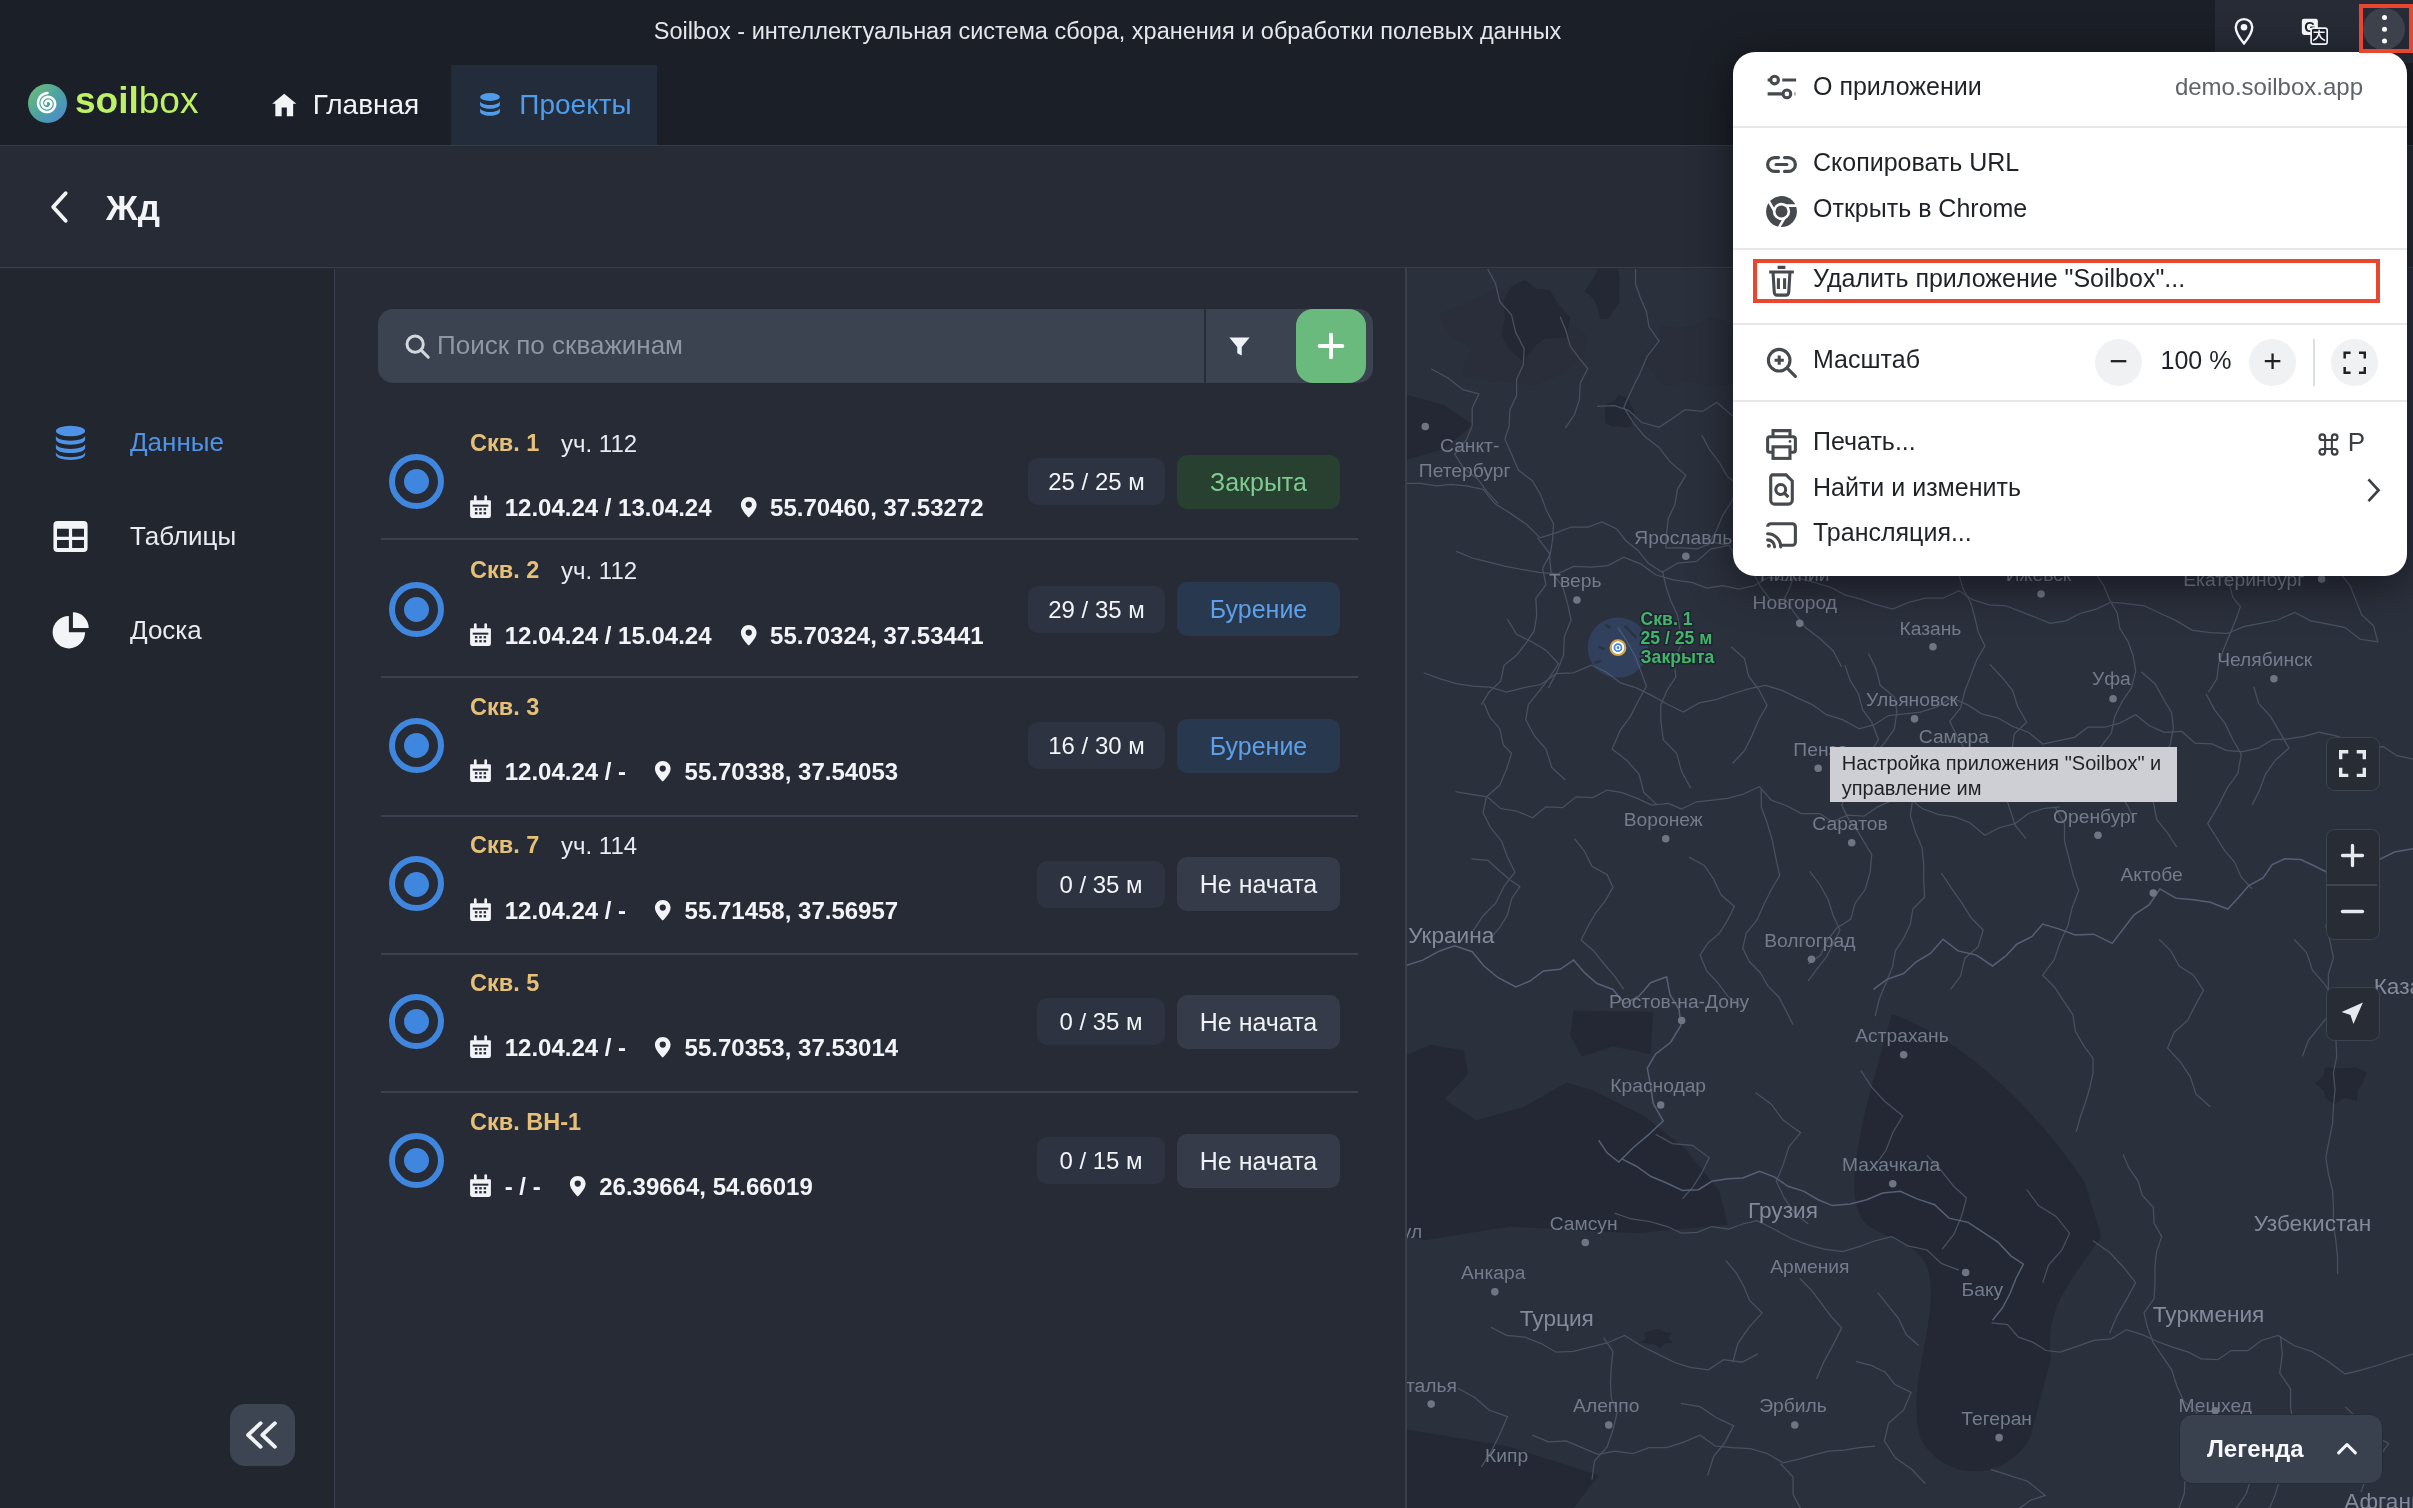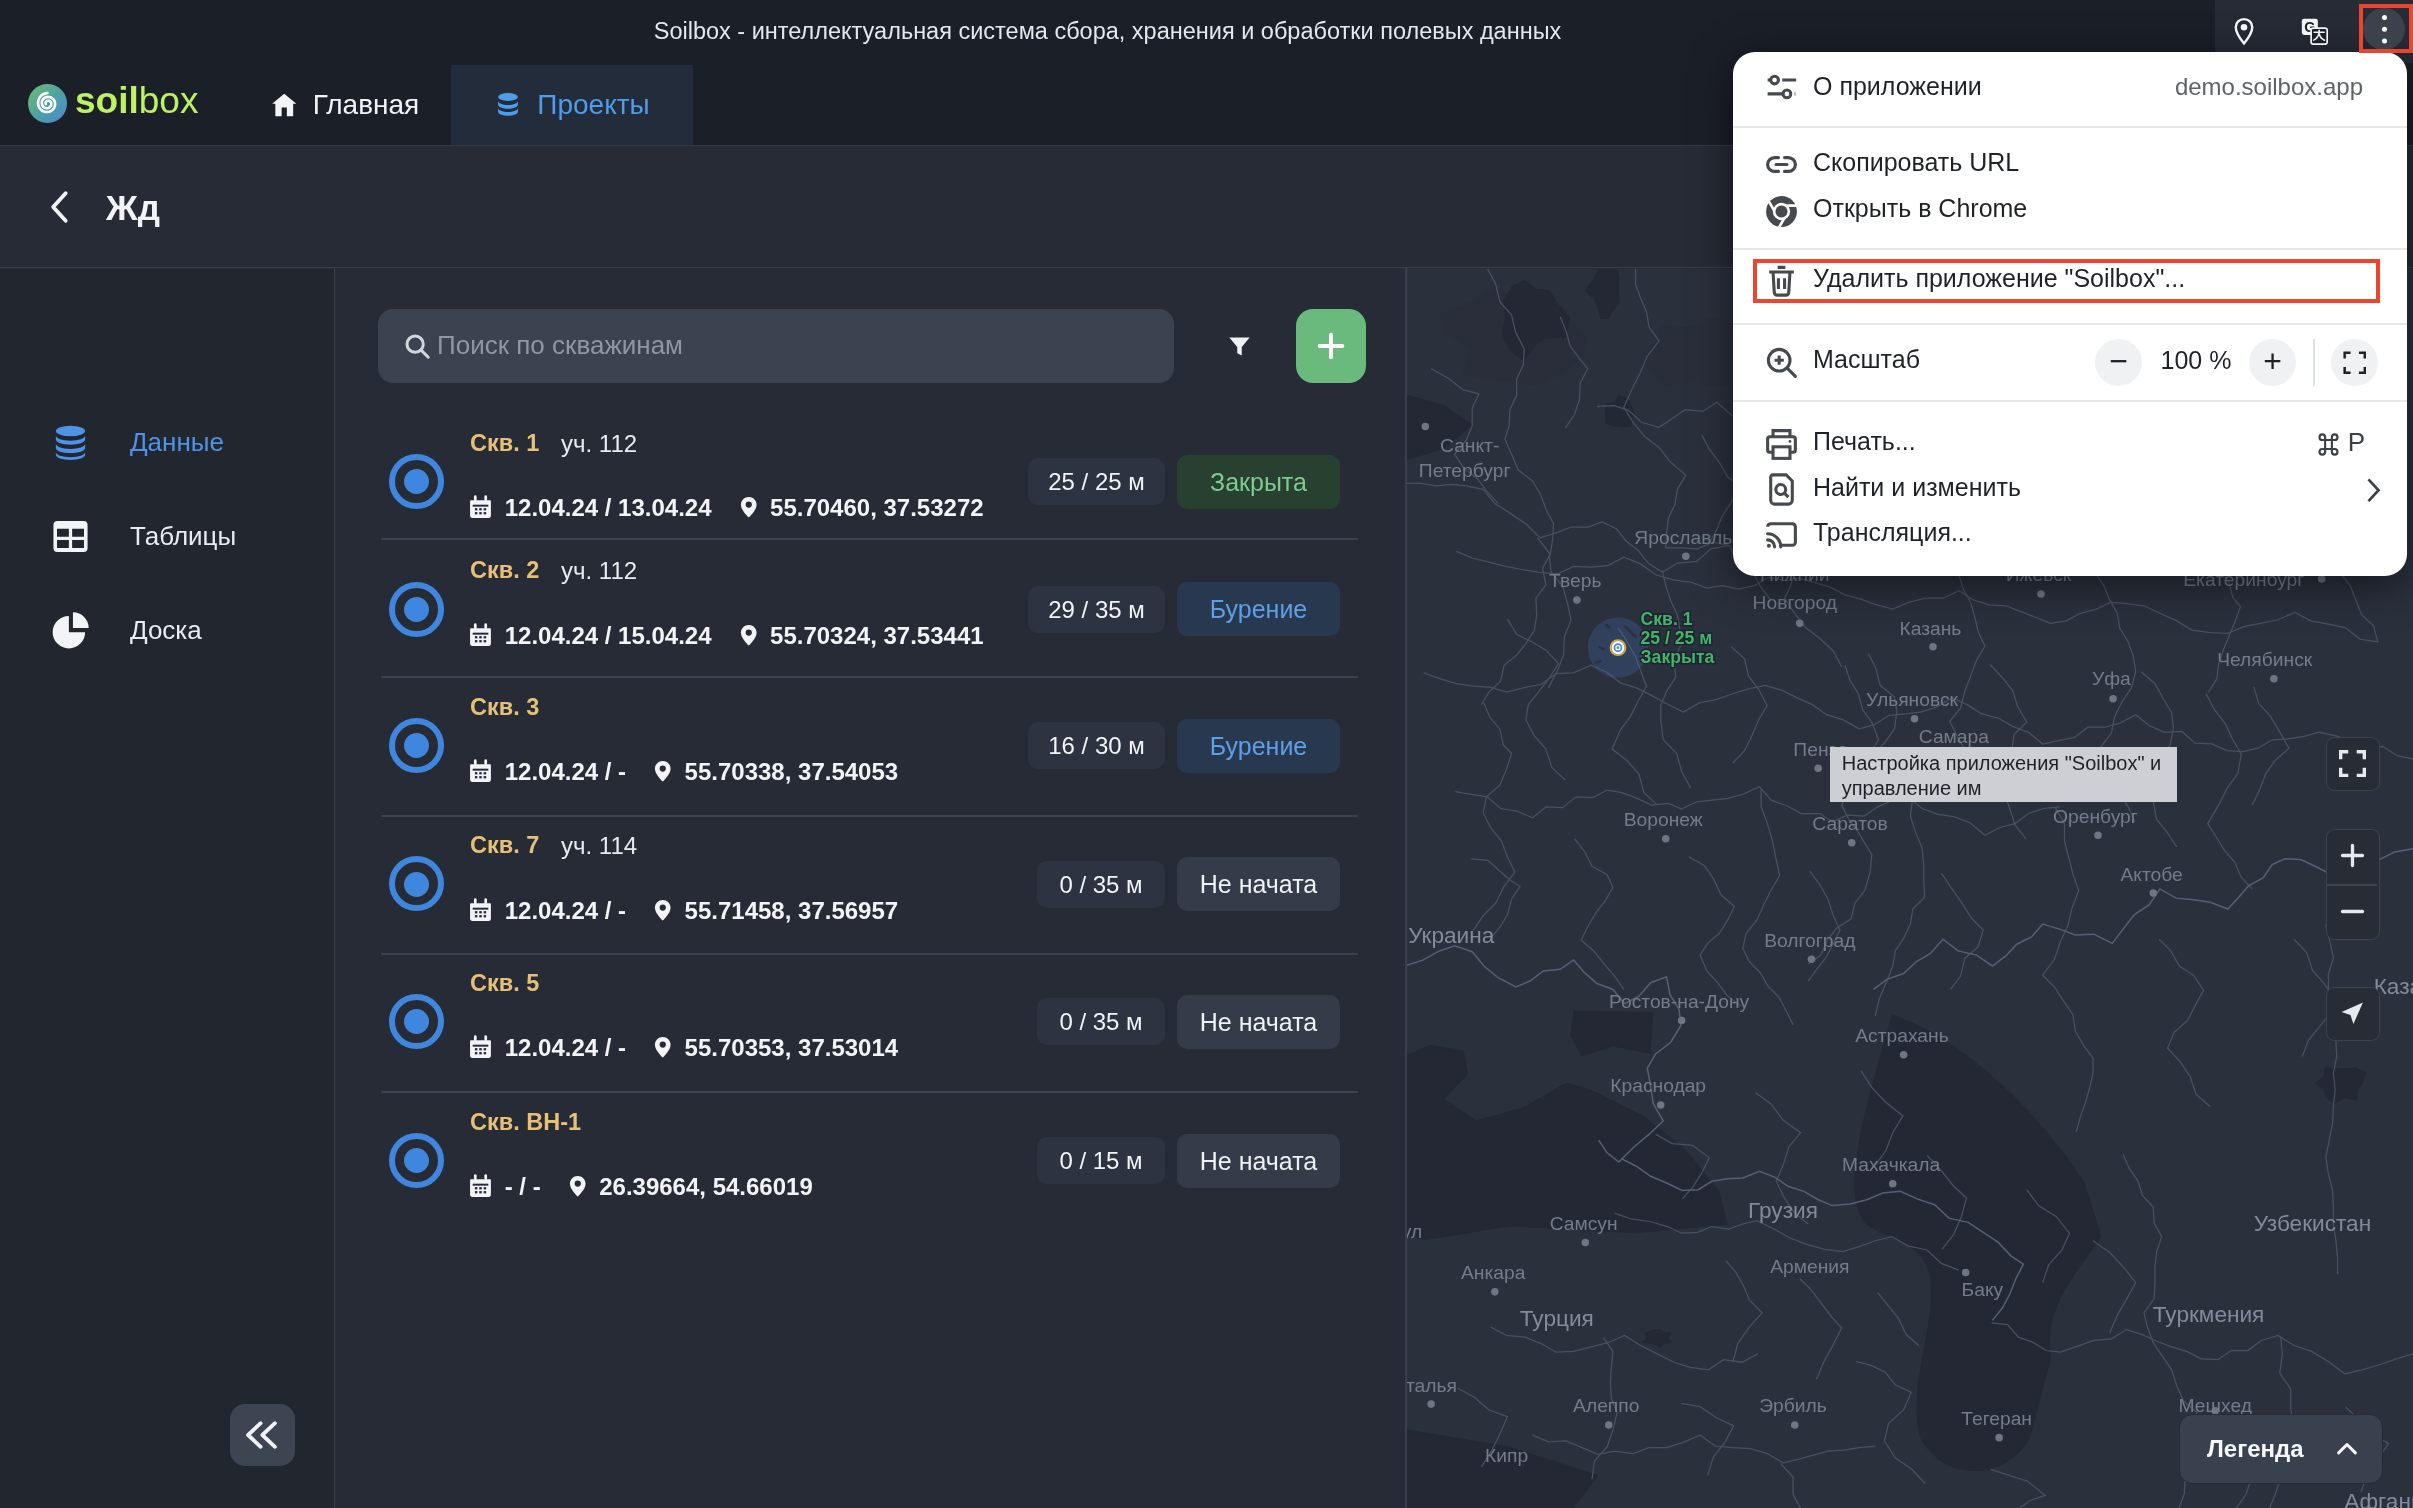--- a/index.html
+++ b/index.html
@@ -2,21 +2,21 @@
 <html style="font-size:13.4px"><head><meta charset="utf-8"><style>
   * { margin:0; padding:0; box-sizing:border-box; }
   html,body { width:2413px; height:1508px; overflow:hidden; background:#262b36;
     font-family:"Liberation Sans", sans-serif; }
   .abs { position:absolute; }
   #page { position:relative; width:2413px; height:1508px; }
   #titlebar { left:0; top:0; width:2215px; height:63px; background:#1b1f27; }
   #titlebar .title { width:100%; text-align:center; top:17.6px; color:#e4e7ec; font-size:23.5px; position:absolute;}
   #navbar { left:0; top:63px; width:2413px; height:83px; background:#1b1f27; border-bottom:1.7px solid #343b48; }
   .navtab { top:65px; height:80px; display:flex; align-items:center; position:absolute; }
-  #tab-proj { left:451px; width:242px; background:#232c3b; justify-content:center; }
+  #tab-proj { left:451px; width:206px; background:#232c3b; justify-content:center; }
   #chead { left:0; top:146px; width:2413px; height:122px; background:#262b36; border-bottom:1.7px solid #383f4d; }
   #sidebar { left:0; top:269px; width:335px; height:1239px; background:#22262f; border-right:1.7px solid #383f4d; }
   .sideitem { left:0; width:334px; height:59px; display:flex; align-items:center; position:absolute;}
   .sideitem .txt { font-size:26px; color:#e8ebf0; margin-left:40px; }
   .sideitem.active .txt { color:#4f93e6; }
   #collapse { left:230px; top:1404px; width:65px; height:62px; background:#3e4552; border-radius:15px; }
   .vchip { background:#2d3340; border-radius:10px; height:47px; color:#f2f4f7; font-size:24px;
       display:flex; align-items:center; justify-content:center; position:absolute;}
   .schip { border-radius:10px; height:54px; width:163px; font-size:25px;
       display:flex; align-items:center; justify-content:center; position:absolute;}
@@ -98,21 +98,21 @@
     </div>
 <div class="sideitem" style="top:507px;">
       <svg style="margin-left:51px;" width="39" height="39" viewBox="0 0 24 24" fill="#f2f4f7">
         <path d="M4 2.5h16A2.5 2.5 0 0 1 22.5 5v14a2.5 2.5 0 0 1-2.5 2.5H4A2.5 2.5 0 0 1 1.5 19V5A2.5 2.5 0 0 1 4 2.5zm7 4.7H3.7v4.9H11zm2 0v4.9h7.3V7.2zm-2 11.9v-5H3.7v5zm2 0h7.3v-5H13z" fill-rule="evenodd"></path>
       </svg>
       <span class="txt">Таблицы</span>
     </div>
 <div id="collapse" class="abs"><svg style="margin:14.2px 0 0 13.4px;" width="37" height="34" viewBox="0 0 44 40" fill="none" stroke="#f0f2f6" stroke-width="4.5" stroke-linecap="round" stroke-linejoin="round">
         <path d="M21 6 L6 20 L21 34 M38 6 L23 20 L38 34"></path>
       </svg></div>
-<div class="abs" style="left:378px; top:309px; width:796px; height:74px; background:#3b4250; border-radius:15px;">
+<div class="abs" style="left:378px; top:309px; width:995px; height:74px; background:#3b4250; border-radius:15px;">
       <svg class="abs" style="left:23.5px; top:22px;" width="30" height="30" viewBox="0 0 24 24" fill="none" stroke="#d3d7de" stroke-width="2.4">
         <circle cx="10.5" cy="10.5" r="6.5"></circle>
         <path d="M15.5 15.5 21 21" stroke-linecap="round"></path>
       </svg>
       <div class="abs" style="left:59px; top:21px; font-size:26px; color:#8f97a4;">Поиск по скважинам</div>
       <div class="abs" style="left:826px; top:0; width:1.7px; height:74px; background:#262b36;"></div>
       <svg class="abs" style="left:848px; top:23.5px;" width="27" height="27" viewBox="0 0 24 24" fill="#eef1f5">
         <path d="M3 4h18l-7 8.5V20l-4-2v-5.5z"></path>
       </svg>
     </div>

